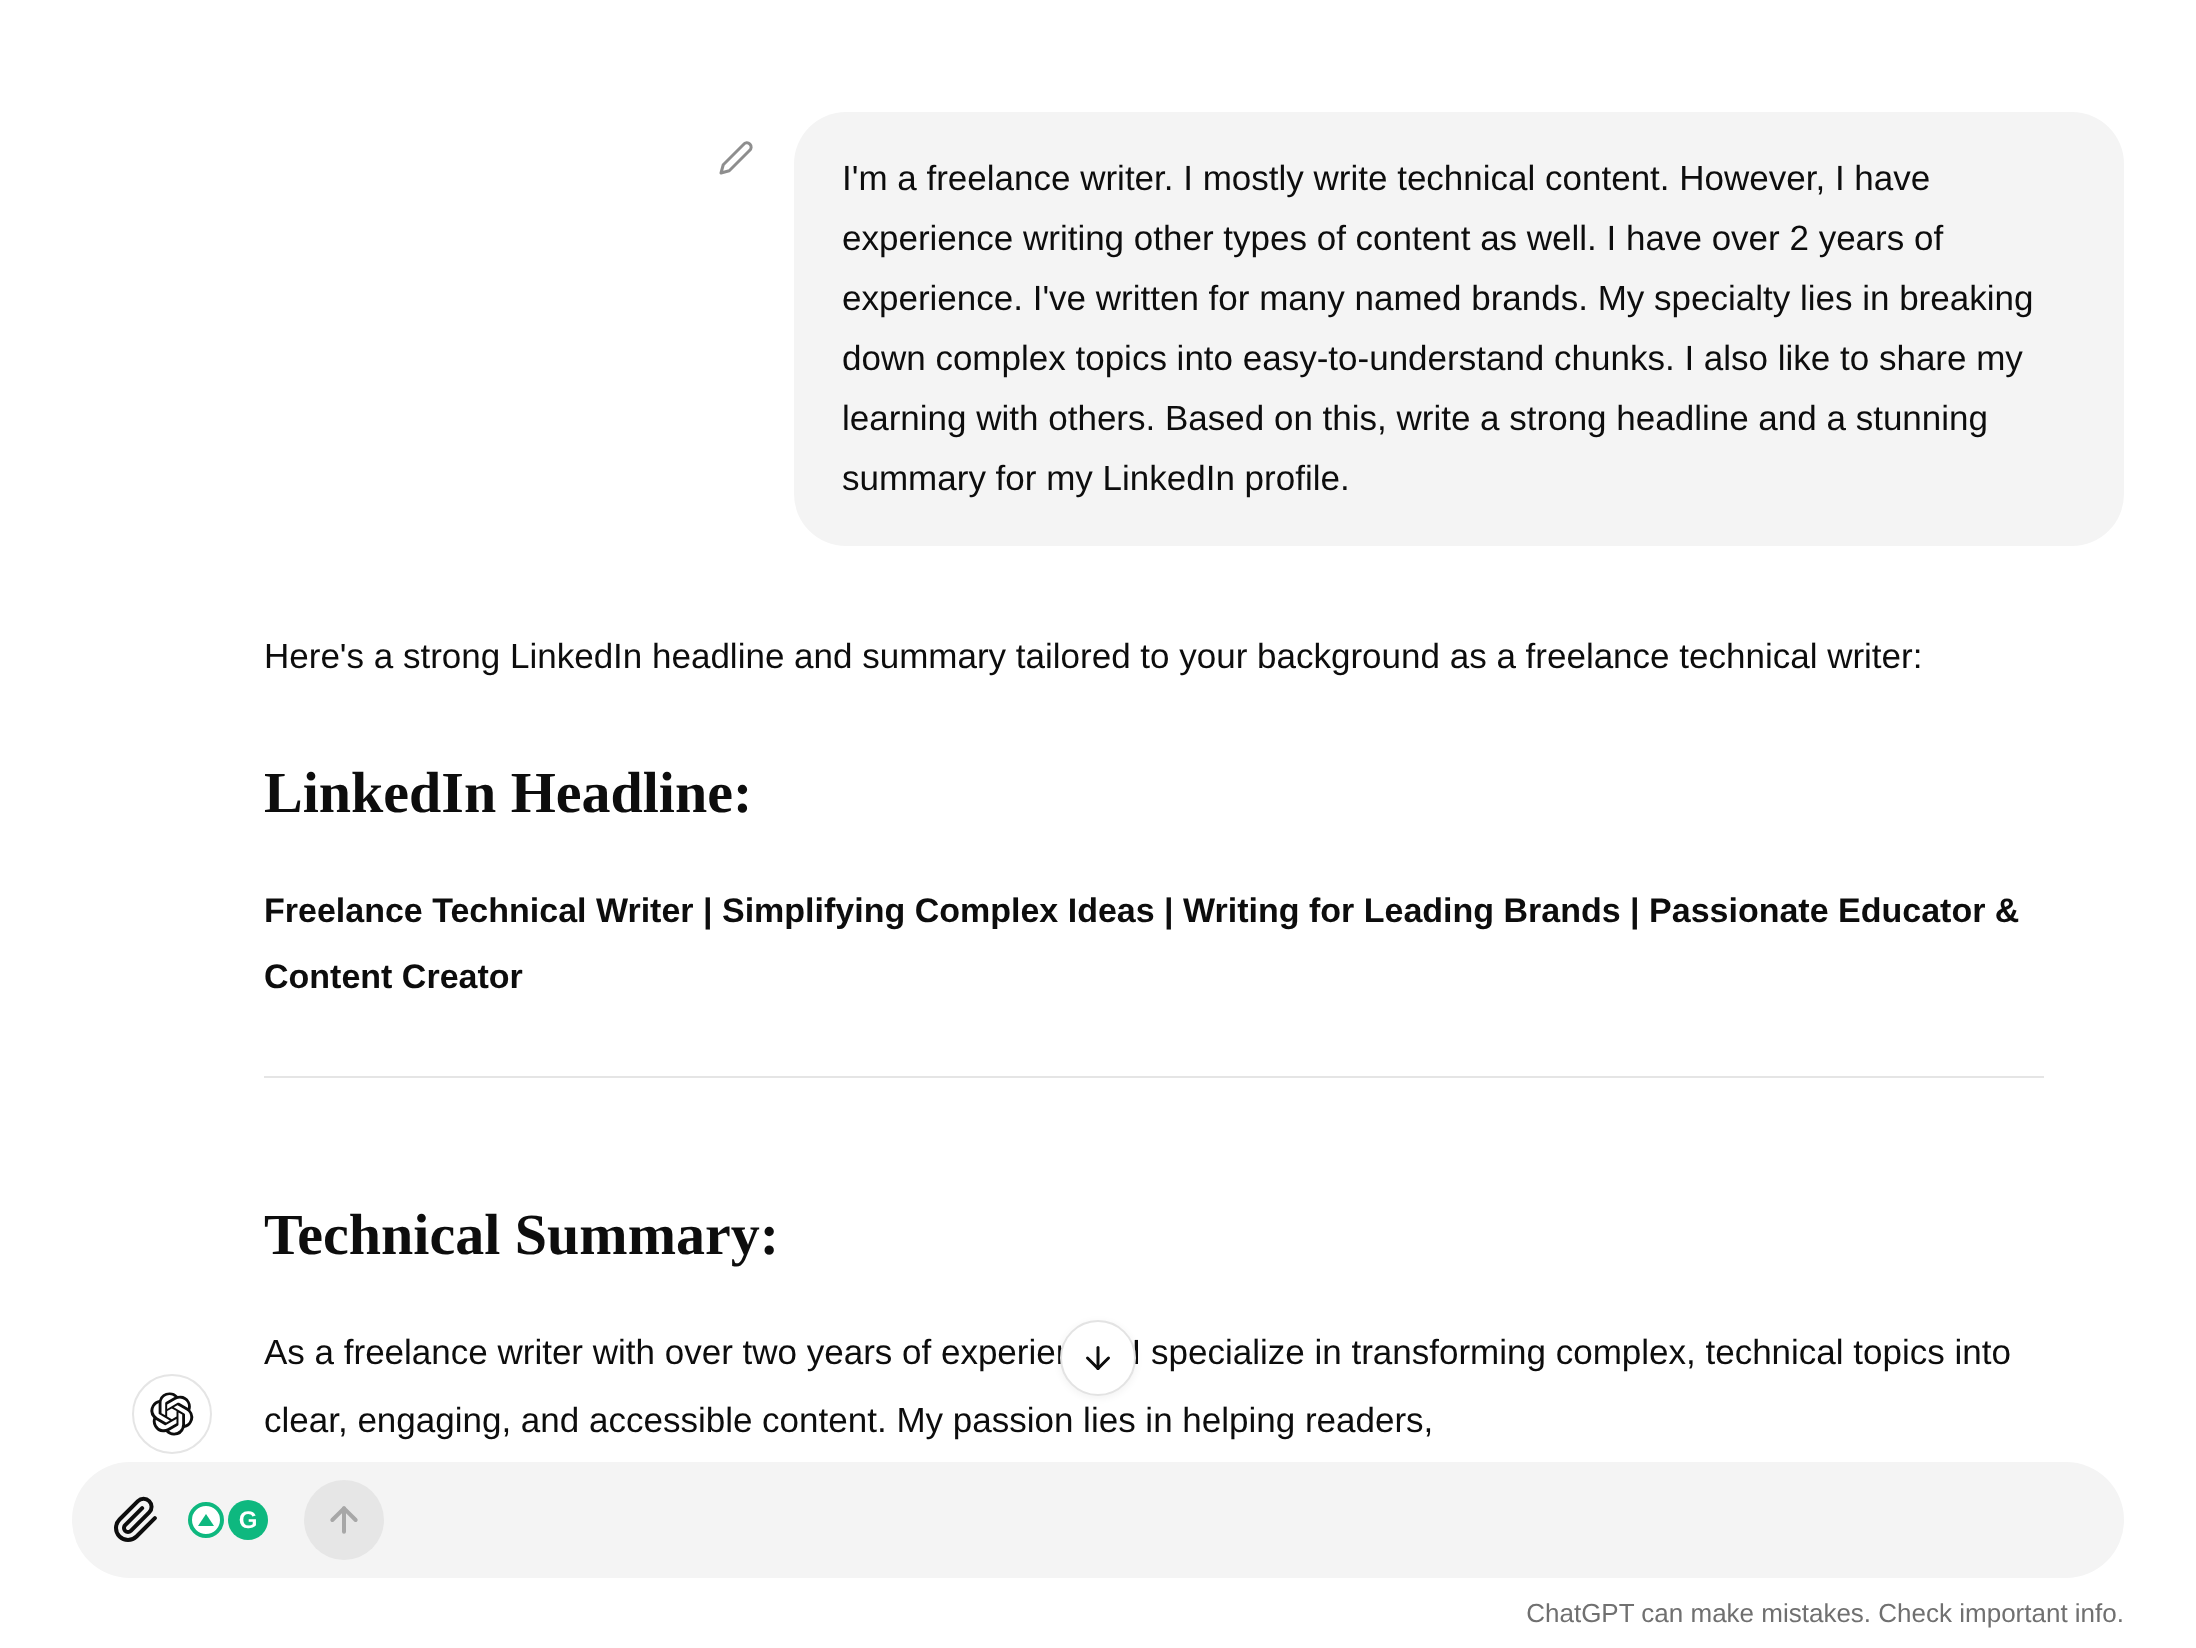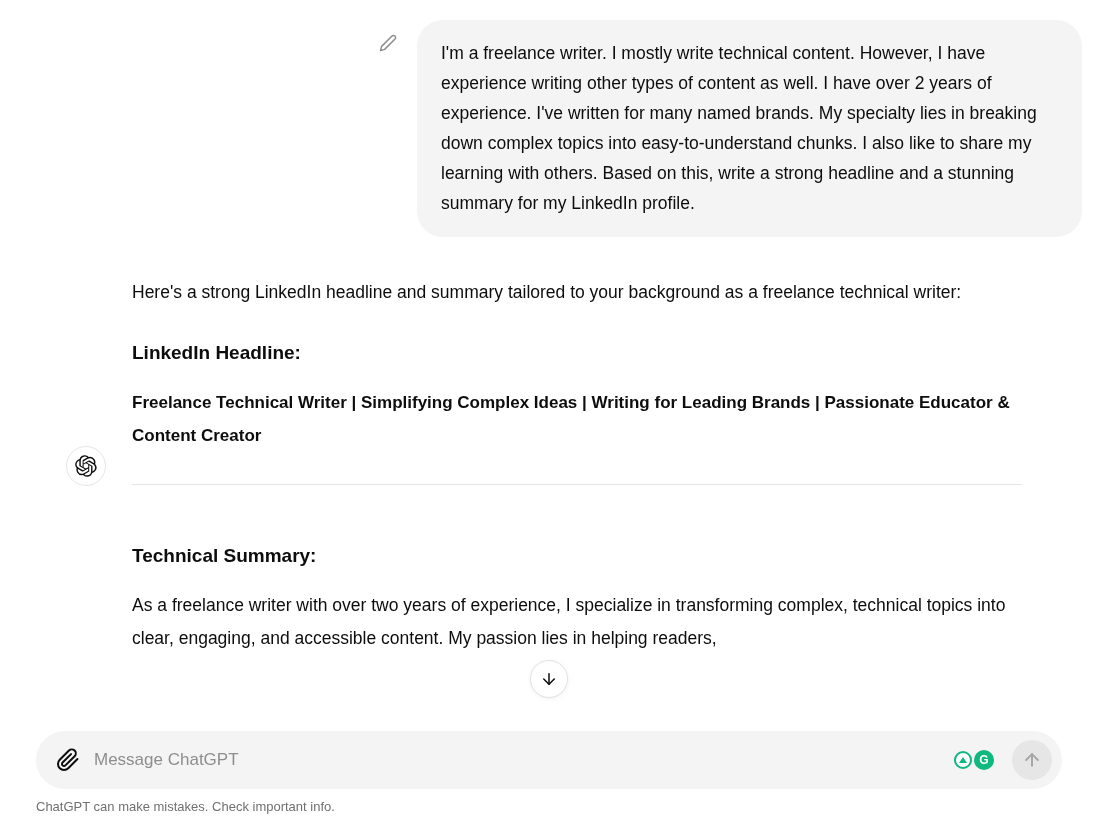--- a/index.html
+++ b/index.html
@@ -9,21 +9,22 @@
   width: 1098px;
   height: 824px;
   overflow: hidden;
   position: relative;
   color: #0d0d0d;
 }
 .chat-area {
   width: 100%;
   height: 724px;
   overflow-y: auto;
-  padding: 20px 16px 0 36px;
+  padding: 20px 36px 0 36px;
+  margin-top: 36px;
 }
 .user-row {
   display: flex;
   justify-content: flex-end;
   align-items: flex-start;
   gap: 12px;
   margin-bottom: 40px;
 }
 .edit-btn {
   width: 34px;
@@ -40,21 +41,21 @@
   max-width: 665px;
   background: #f4f4f4;
   border-radius: 26px;
   padding: 18px 24px;
   font-size: 17.5px;
   line-height: 1.72;
   color: #0d0d0d;
 }
 .assistant-row {
   display: flex;
-  align-items: center;
+  align-items: flex-end;
   gap: 26px;
   margin-left: 30px;
 }
 .avatar {
   width: 40px;
   height: 40px;
   border: 1px solid #e5e5e5;
   border-radius: 50%;
   display: flex;
   align-items: center;
@@ -64,23 +65,24 @@
 .avatar svg { width: 22px; height: 22px; }
 .assistant-content {
   flex: 1;
   max-width: 890px;
   font-size: 17.5px;
   line-height: 1.78;
   color: #0d0d0d;
 }
 .assistant-content .intro { margin-bottom: 28px; }
 .assistant-content h3 {
-  font-size: 19px;
+  font-size: 29px;
   font-weight: 700;
   margin-bottom: 16px;
+  font-family: Liberation Serif, serif;
 }
 .assistant-content h3.summary-h { margin-top: 54px; }
 .assistant-content .headline-text {
   font-weight: 700;
   font-size: 17px;
   line-height: 1.95;
   margin-bottom: 30px;
 }
 .assistant-content hr {
   border: none;
@@ -167,21 +169,21 @@
   display: flex; align-items: center; justify-content: center;
 }
 .send-btn {
   width: 40px; height: 40px; border-radius: 50%;
   background: #e6e6e6;
   display: flex; align-items: center; justify-content: center;
   cursor: pointer;
   color: #a7a7a7;
 }
 .disclaimer {
-  text-align: left;
+  text-align: right;
   font-size: 13px;
   color: #707070;
   padding: 10px 0 6px 0;
 }
 </style>
 </head>
 <body>
 
 <div class="chat-area">
 
@@ -221,21 +223,20 @@
   </svg>
 </div>
 
 <div class="input-zone">
   <div class="input-bar">
     <div class="attach-btn">
       <svg width="24" height="24" viewBox="0 0 24 24" fill="none" stroke="currentColor" stroke-width="2" stroke-linecap="round" stroke-linejoin="round">
         <path d="M21.44 11.05l-9.19 9.19a6 6 0 0 1-8.49-8.49l9.19-9.19a4 4 0 0 1 5.66 5.66l-9.2 9.19a2 2 0 0 1-2.83-2.83l8.49-8.48"></path>
       </svg>
     </div>
-    <input class="msg-input" type="text" placeholder="Message ChatGPT" style="">
     <div class="grammarly">
       <div class="grammarly-up"></div>
       <div class="grammarly-g">G</div>
     </div>
     <div class="send-btn">
       <svg width="20" height="20" viewBox="0 0 24 24" fill="none" stroke="currentColor" stroke-width="2.4" stroke-linecap="round" stroke-linejoin="round">
         <line x1="12" y1="19" x2="12" y2="5"></line>
         <polyline points="5 12 12 5 19 12"></polyline>
       </svg>
     </div>

